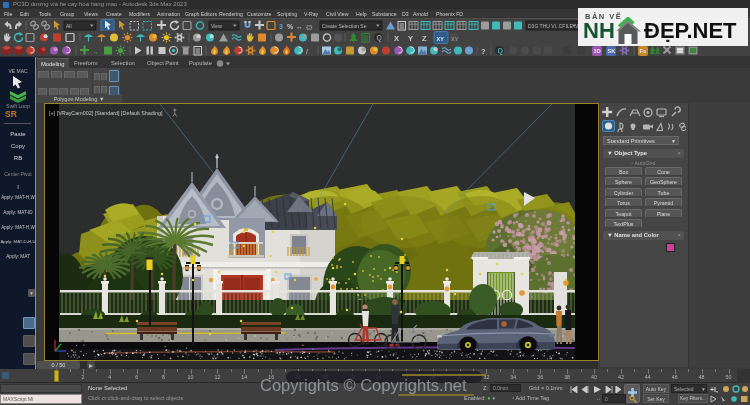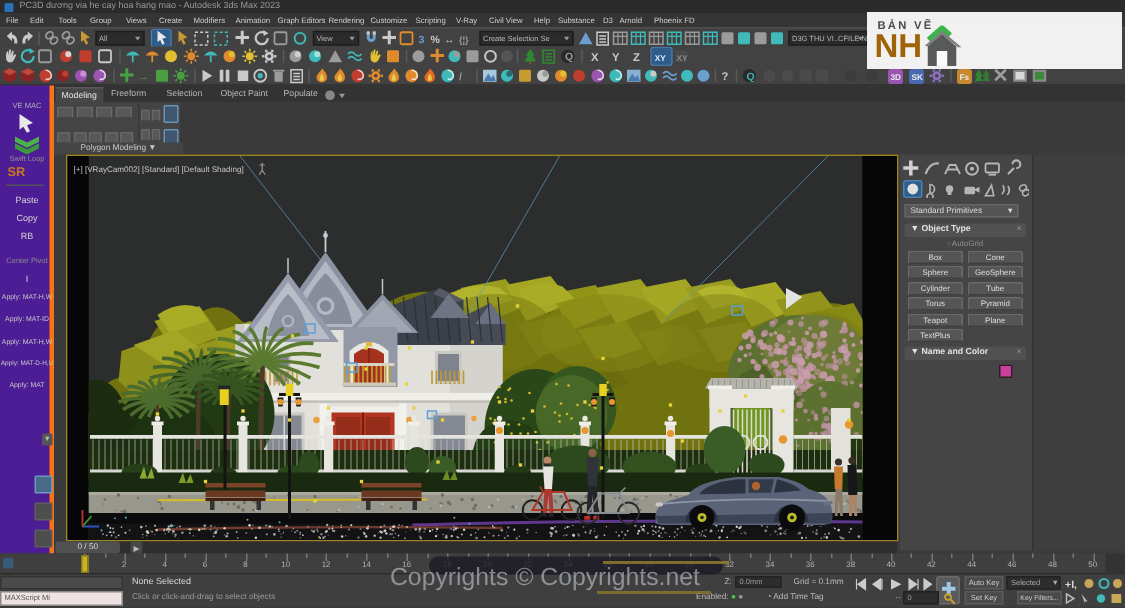--- a/index.html
+++ b/index.html
@@ -338,21 +338,21 @@
 <div style="position:absolute;left:93px;top:68px;width:27px;height:35px;background:#444444">
   <i class="rbtn" style="left:1px;top:5px;width:6px;height:8px"></i>
     <i class="rbtn" style="left:1px;top:18px;width:6px;height:8px"></i>
   <i class="rbtn" style="left:8px;top:5px;width:6px;height:8px"></i>
     <i class="rbtn" style="left:8px;top:18px;width:6px;height:8px"></i>
   <i class="rbtn" style="left:15.5px;top:2px;width:10px;height:12px;background:#3e566e;border-color:#6a92b4"></i>
   <i class="rbtn" style="left:15.5px;top:18px;width:10px;height:12px;background:#3e566e;border-color:#6a92b4"></i>
 </div>
 <div style="position:absolute;left:36px;top:95px;width:86px;height:8px;background:#444444;color:#c8c8c8;font-size:5.5px;text-align:center;line-height:8px">Polygon Modeling ▼</div>
 
-<div style="position:absolute;left:0;top:57px;width:36px;height:312px;background:#4c1d95;border-right:3px solid #f97316">
+<div style="position:absolute;left:0;top:57px;width:36px;height:312px;background:#0f172a;border-right:1px solid #f97316">
     <div style="position:absolute;left:0;width:36px;top:11px;text-align:center;color:#b0b0b0;font-size:5px;white-space:nowrap;">VE MAC</div>
     <svg style="position:absolute;left:10px;top:18px" width="14" height="14">
       <path d="M3 1 L12 7 L8 8.5 L10 12.5 L8 13.5 L5.5 9.5 L3 11.5 Z" fill="#e8e8e8"></path>
     </svg>
     <svg style="position:absolute;left:9px;top:33px" width="18" height="13">
       <path d="M1 1 L9 5 L17 1 L17 4.5 L9 8.5 L1 4.5 Z" fill="#4ab44a"></path>
       <path d="M1 5.5 L9 9.5 L17 5.5 L17 9 L9 13 L1 9 Z" fill="#3a9a3a"></path>
     </svg>
     <div style="position:absolute;left:0;width:36px;top:46px;text-align:center;color:#909090;font-size:5px;white-space:nowrap;">Swift Loop</div>
     <div style="position:absolute;left:0;width:36px;top:52px;text-align:center;color:#c87820;font-size:8.5px;white-space:nowrap;font-weight:bold;text-align:left;padding-left:5px">SR</div>
@@ -2005,19 +2005,20 @@
       <circle cx="3" cy="3" r="2" fill="none" stroke="#c8a030" stroke-width="1.2"></circle>
       <path d="M4.5 4.5 L7.5 7.5" stroke="#c8a030" stroke-width="1.4"></path>
     </svg>
 </div>
 <div style="position:absolute;left:286px;top:371px;width:196px;height:12px;background:rgba(28,26,36,0.82);border-radius:6px"></div>
 <div style="position:absolute;left:402px;top:374px;width:84px;height:1.5px;background:rgba(150,130,40,0.8)"></div>
 <div style="position:absolute;left:398px;top:394px;width:76px;height:1.5px;background:rgba(150,130,40,0.7)"></div>
 <div style="position:absolute;left:260px;top:376px;color:rgba(195,200,206,0.6);font-size:16.5px;letter-spacing:0px">Copyrights © Copyrights.net</div>
 <div style="position:absolute;left:578px;top:8px;width:170px;height:38px;background:rgba(255,255,255,0.93)">
  <span style="position:absolute;left:7px;top:4px;color:#4a4a4a;font-weight:bold;font-size:7.5px;letter-spacing:1.5px">BẢN VẼ</span>
- <span style="position:absolute;left:5px;top:10px;color:#a16207;font-weight:bold;font-size:22px">NH</span>
+ <span style="position:absolute;left:5px;top:10px;color:#14532d;font-weight:bold;font-size:22px">NH</span>
  <svg style="position:absolute;left:34px;top:9px" width="32" height="29" viewBox="0 0 32 29">
    <path d="M7 9.5 L16 1.5 L21.5 6.5" fill="none" stroke="#3cb44a" stroke-width="3.4"></path>
    <path d="M4.5 13.5 L16 3.5 L29 14.5 L26.5 14.5 L16 6 L7 14 Z" fill="#808080"></path>
    <path d="M6.5 14 L16 5.8 L25.5 14 L25.5 27 L6.5 27 Z" fill="#58595b"></path>
    <rect x="12.5" y="17" width="7" height="10" fill="#fbfbfb"></rect>
  </svg>
+ <span style="position:absolute;left:66px;top:10px;color:#111;font-weight:bold;font-size:22px">ĐẸP.NET</span>
 </div>
 </body></html>

